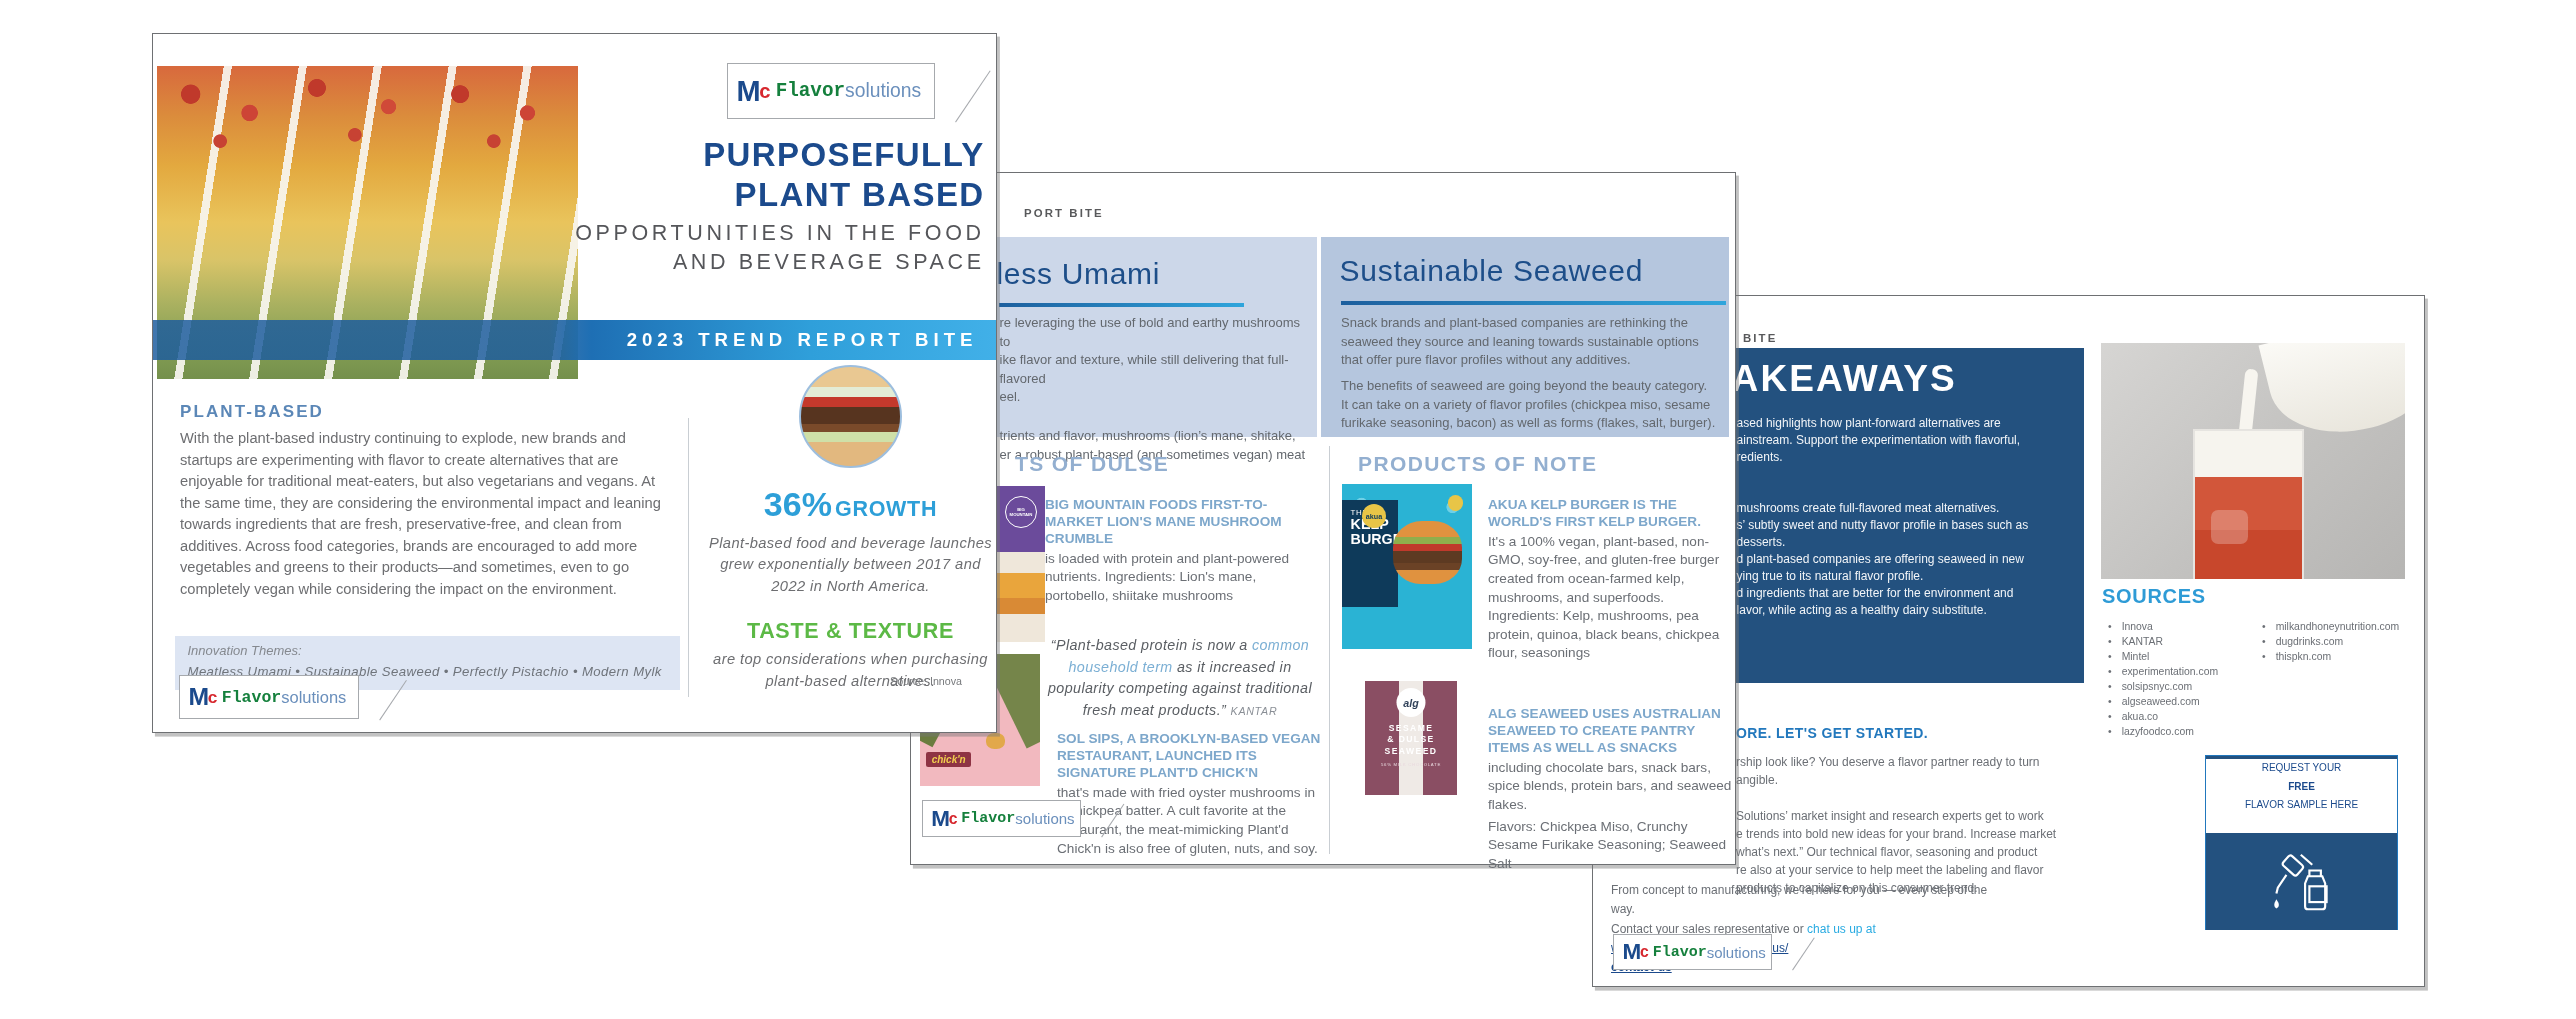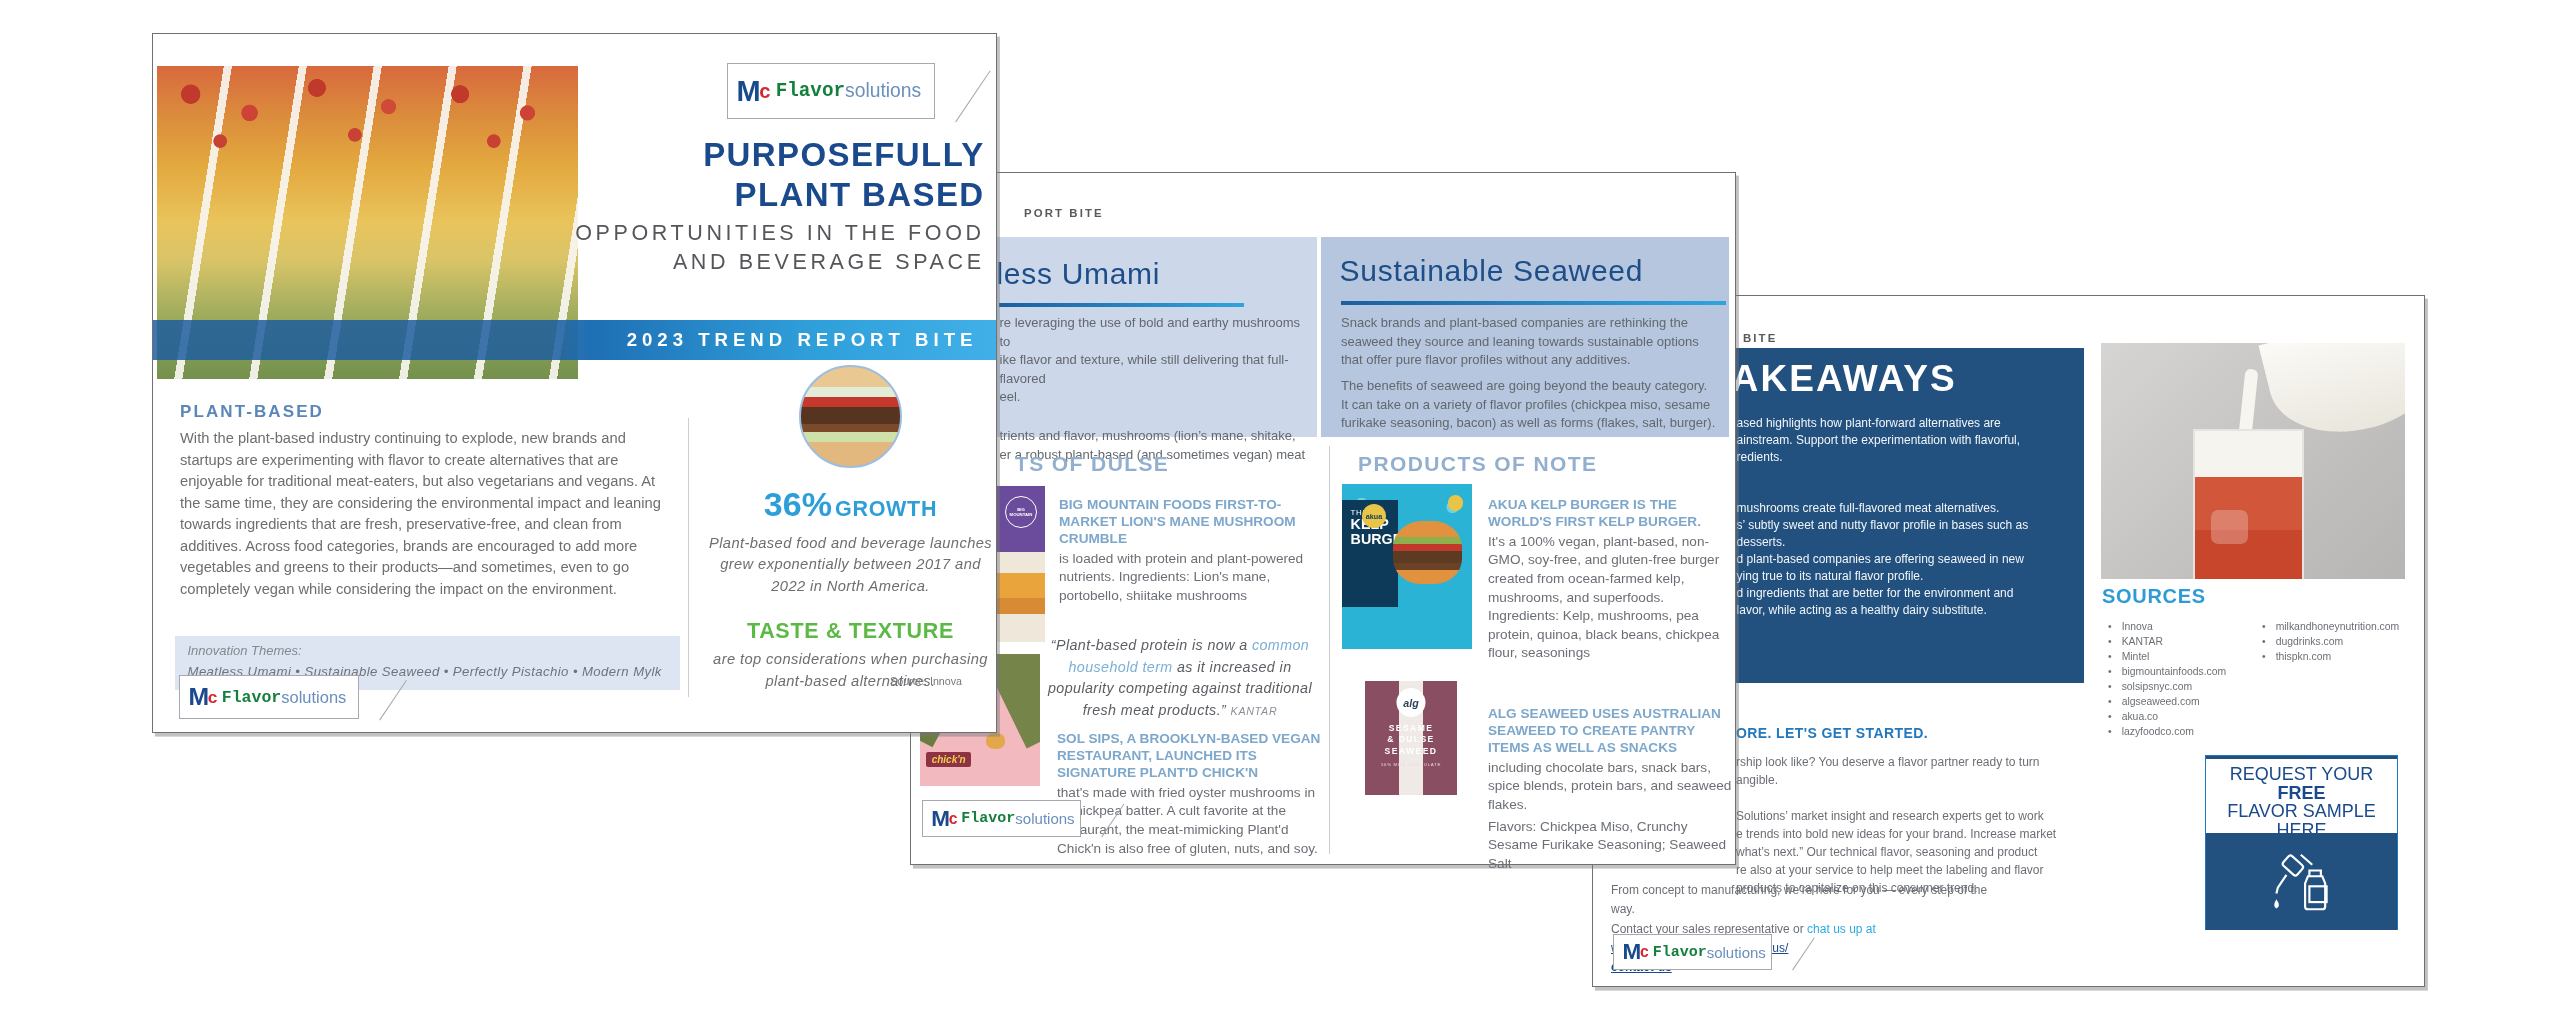--- a/index.html
+++ b/index.html
@@ -142,21 +142,21 @@
   .src-item::before{content:'\2022';margin-right:10px;color:#6b6f75;}
   .cta-head{color:#2278bd;font-weight:bold;font-size:14px;letter-spacing:0.4px;}
   .cta-lines{color:#6b6f75;font-size:12px;line-height:18px;}
   .cta-lines .frag-line{min-height:18px;}
   .p3-final{color:#6b6f75;font-size:12px;line-height:19.3px;}
   .link-blue{color:#29abe2;}
   .link-navy{color:#1b4a8c;text-decoration:underline;}
   .req-box{left:612px;top:459px;width:193px;height:175px;border:1.4px solid #2177bd;
            box-sizing:border-box;background:#fff;}
   .req-top{position:absolute;left:0;top:0;width:100%;height:77px;border-top:3.6px solid #23517f;
-           box-sizing:border-box;text-align:center;color:#1b4a8c;font-size:18px;line-height:18.6px;padding-top:6px;}
+           box-sizing:border-box;text-align:center;color:#1b4a8c;font-size:10px;line-height:18.6px;padding-top:0;}
   .req-free{font-weight:bold;}
   .req-bottom{position:absolute;left:0;top:77px;width:100%;height:97px;background:#23517f;
               display:flex;align-items:center;justify-content:center;}
 </style>
 </head>
 <body>
 
 <div id="canvas">
 
   <div class="page" id="page3">
@@ -193,21 +193,21 @@
         <div class="src-item">
           <span>Innova</span>
         </div>
         <div class="src-item">
           <span>KANTAR</span>
         </div>
         <div class="src-item">
           <span>Mintel</span>
         </div>
         <div class="src-item">
-          <span>bigmountainfoods.com</span>
+          <span>experimentation.com</span>
         </div>
         <div class="src-item">
           <span>solsipsnyc.com</span>
         </div>
         <div class="src-item">
           <span>algseaweed.com</span>
         </div>
         <div class="src-item">
           <span>akua.co</span>
         </div>
@@ -298,21 +298,21 @@
 
     <div class="abs pon" style="left:104px;top:279px;">TS OF DULSE</div>
     <div class="abs pon" style="left:447px;top:279px;">PRODUCTS OF NOTE</div>
 
     <div class="divider-v abs" style="left:418px;top:273px;height:408px;"></div>
 
     <div class="abs bm-img">
       <div class="bm-badge">BIG MOUNTAIN</div>
     </div>
 
-    <div class="abs" style="left:148px;top:323px;width:252px;">
+    <div class="abs" style="left:134px;top:323px;width:252px;">
       <div class="prod-title">BIG MOUNTAIN FOODS FIRST-TO-MARKET LION'S MANE MUSHROOM CRUMBLE</div>
       <div class="prod-body">is loaded with protein and plant-powered nutrients. Ingredients: Lion's mane, portobello, shiitake mushrooms</div>
     </div>
 
     <div class="abs quote" style="left:133px;top:462px;width:272px;">
       <span>“Plant-based protein is now a </span><span class="hl">common household term</span><span> as it increased in popularity competing against traditional fresh meat products.” </span><span class="attr">KANTAR</span>
     </div>
 
     <div class="abs ss-img">
       <div class="ss-ray1"></div>

